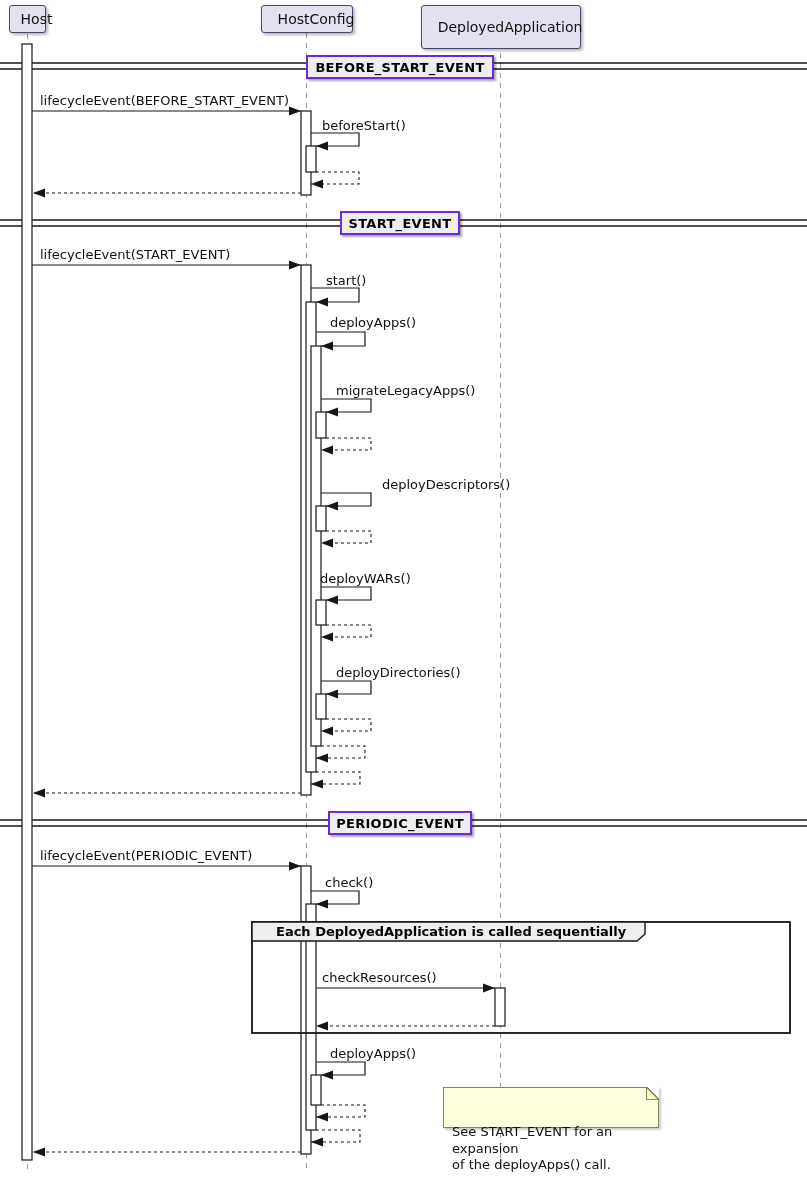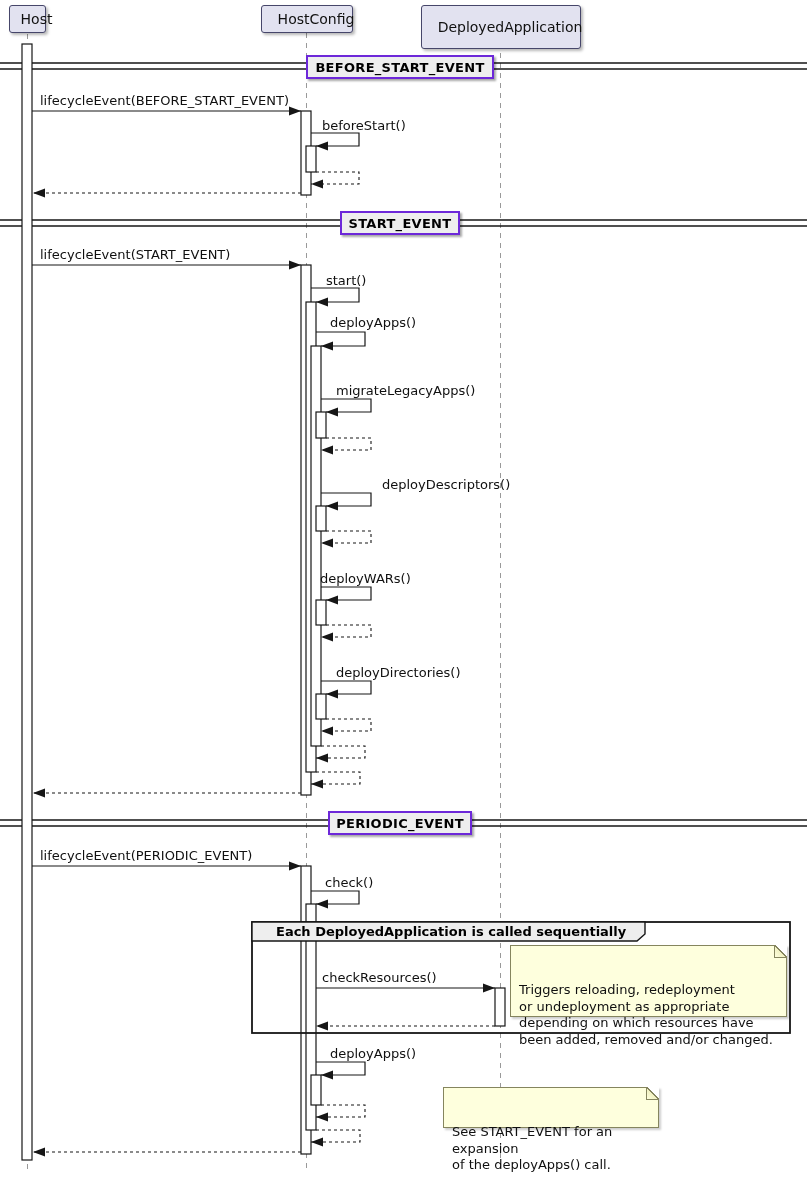--- a/index.html
+++ b/index.html
@@ -172,26 +172,19 @@
   <div class="msg" style="left:336px;top:477px;margin-left:46px;">deployDescriptors()</div>
   <div class="msg" style="left:320px;top:571px;">deployWARs()</div>
   <div class="msg" style="left:336px;top:665px;">deployDirectories()</div>
   <div class="msg" style="left:40px;top:848px;">lifecycleEvent(PERIODIC_EVENT)</div>
   <div class="msg" style="left:325px;top:875px;">check()</div>
   <div class="msg" style="left:322px;top:970px;">checkResources()</div>
   <div class="msg" style="left:330px;top:1046px;">deployApps()</div>
 
   <div class="group-title" style="left:252px;top:922px;width:385px;height:19px;">Each DeployedApplication is called sequentially</div>
 
-  <div class="note" style="left:510px;top:945px;width:277px;height:72px;">
-    <div class="note-fold"></div>
-    <span>Triggers reloading, redeployment
-or undeployment as appropriate
-depending on which resources have
-been added, removed and/or changed.</span>
-  </div>
   <div class="note" style="left:443px;top:1047px;width:216px;height:41px;margin-top:40px;">
     <div class="note-fold"></div>
     <span>See START_EVENT for an expansion
 of the deployApps() call.</span>
   </div>
 
 </div>
 
 </body></html>

